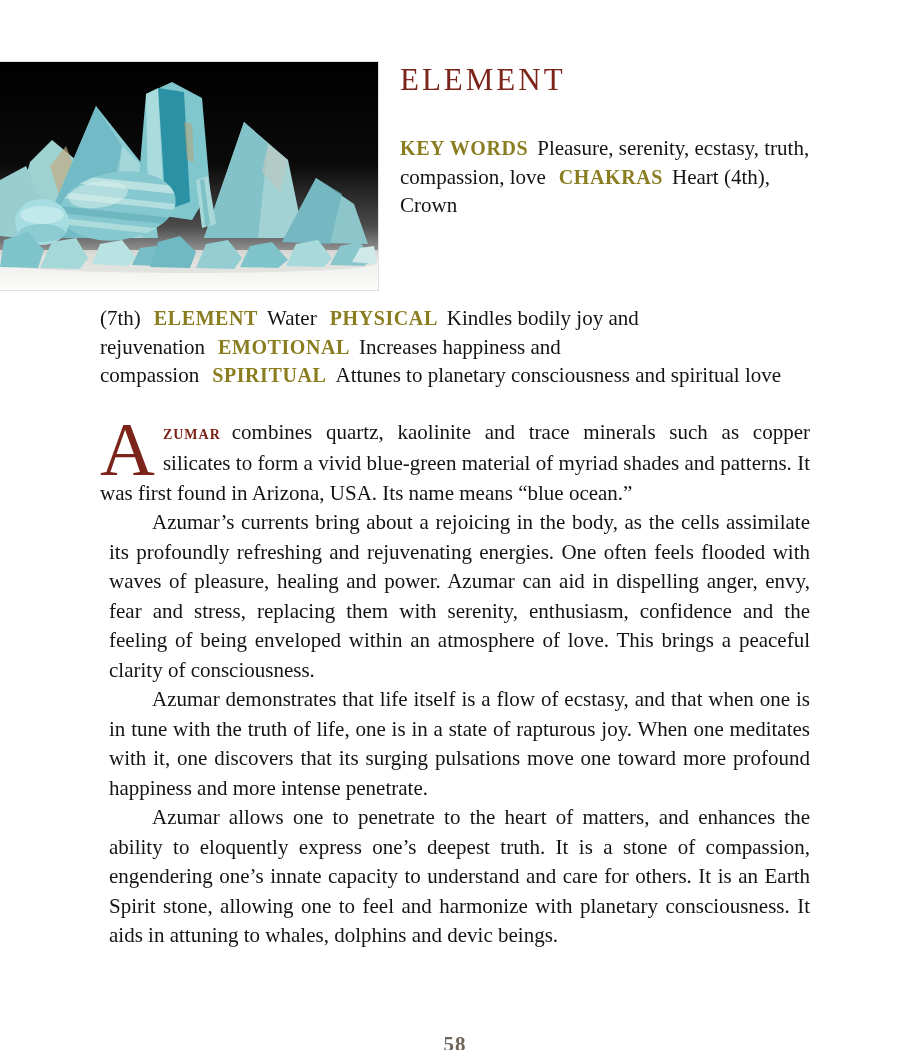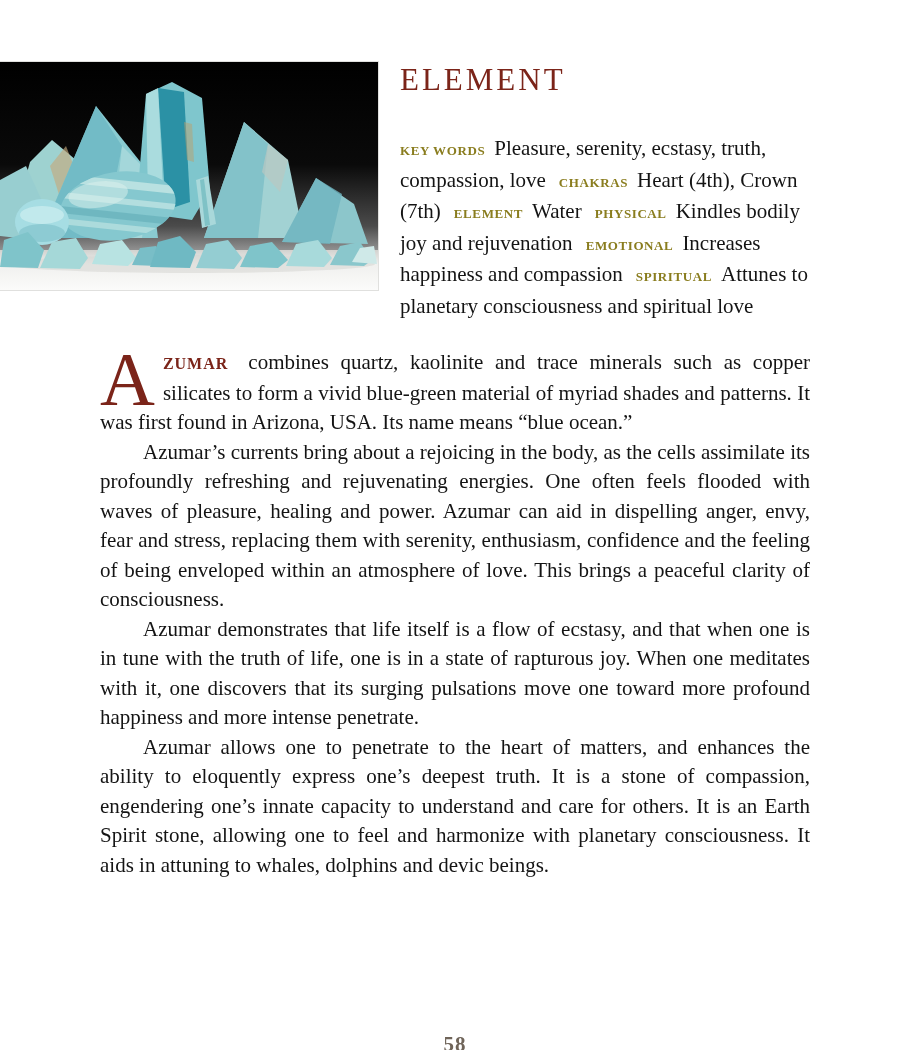--- a/index.html
+++ b/index.html
@@ -36,50 +36,50 @@
   }
   .properties {
     margin: 36px 0 0 0;
     font-size: 21px;
     line-height: 28.5px;
     text-align: left;
     color: #141414;
   }
   .plabel {
     font-weight: bold;
-    font-size: 13px;
+    font-size: 20px;
     letter-spacing: 0.6px;
     color: #8a7d1f;
     padding-right: 9px;
     margin-top: 24px;
   }
   .pvalue { padding-right: 13px; }
   
   .body-copy {
     clear: none;
     margin-top: 28px;
     font-size: 21px;
     line-height: 29.5px;
     text-align: justify;
   }
   .body-copy p { margin: 0; }
-  .body-copy p.indented { text-indent: 43px; }
+  .body-copy p.indented { text-indent: 43px; margin-left: 9px; }
   .dropcap {
     float: left;
     font-size: 76px;
     line-height: 58px;
     padding: 2px 8px 0 0;
     color: #7b2419;
   }
   .leadword {
-    font-size: 16px;
+    font-size: 14px;
     font-weight: bold;
     letter-spacing: 1px;
     color: #7b2419;
-    padding-right: 20px;
+    padding-right: 11px;
   }
   
   .folio {
     position: absolute;
     left: 100px; right: 90px;
     top: 970px;
     text-align: center;
     font-size: 21px;
     font-weight: bold;
     letter-spacing: 1px;

